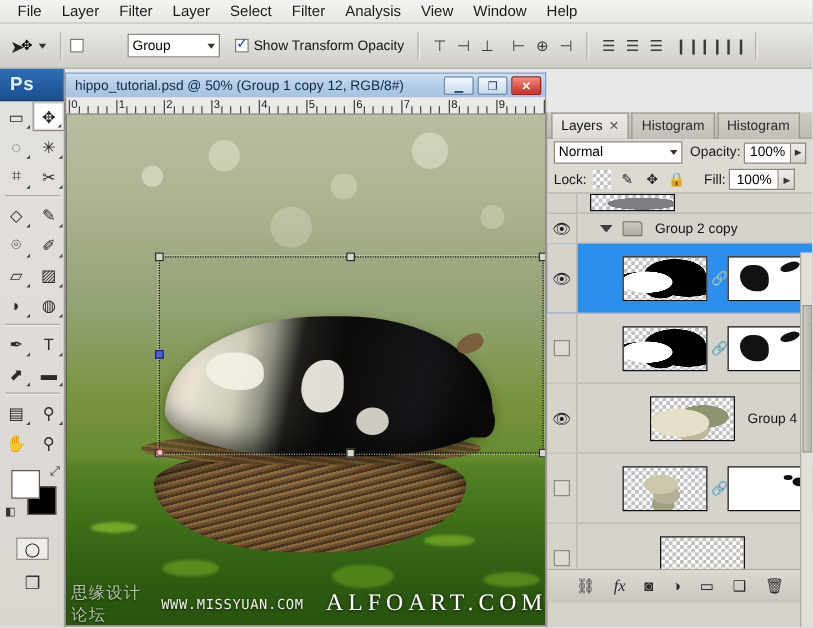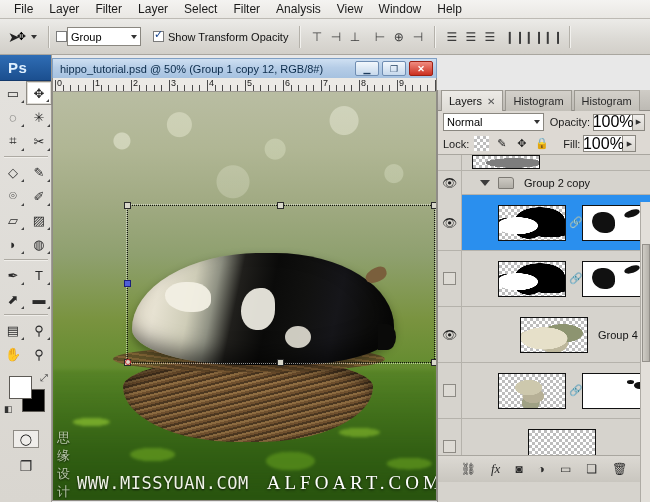--- a/index.html
+++ b/index.html
@@ -33,21 +33,21 @@
     display:flex; align-items:center; height:24px; padding:0 3px;
     border:1px solid transparent;
   }
   .tool-glyph { font-size:14px; line-height:1; color:#222; }
   .caret { width:0;height:0;border-left:3.5px solid transparent;border-right:3.5px solid transparent;border-top:4px solid #333; margin-left:5px;}
   .chk { width:11px;height:11px;border:1px solid #7b7b7b;background:#fff; display:inline-block; position:relative; vertical-align:middle;}
   .chk.on::after{ content:"✓"; position:absolute; left:0px; top:-4px; font-size:11px; color:#15428b; }
   .ob-label { font-size:11px; color:#111; margin:0 4px; }
   .ob-select {
     width:74px;height:19px;border:1px solid #8a8780;background:#fff;
-    display:flex;align-items:center;justify-content:space-between;padding:0 3px;font-size:11px;
+    display:flex;align-items:center;justify-content:space-between;padding:0 3px;font-size:11px;margin-left:35px;
   }
   .align-ico {
     width:17px;height:17px;margin:0 1px;
     display:flex;align-items:center;justify-content:center;
     font-size:12px;color:#3b3b3b;
   }
 
   
   .toolbox {
     position:absolute; top:55px; left:0; width:52px; height:447px;
@@ -184,42 +184,42 @@
   .h-bl{left:-4px;bottom:-4px;} .h-bm{left:50%;bottom:-4px;margin-left:-4px;}
   .h-br{right:-4px;bottom:-4px;}
   .ref-pt{ position:absolute; left:-3px; bottom:-3px; width:6px;height:6px;
     border-radius:50%; border:1px solid #c33; background:transparent;}
 
   
   .wm-band { position:absolute; left:0; bottom:0; width:385px; height:34px;
      display:flex; align-items:center; }
   .wm-cn { font-size:13px; color:#cfd8c4; margin-left:4px; letter-spacing:1px;
      text-shadow:0 1px 2px rgba(0,0,0,.8); opacity:.85; }
-  .wm-mis { font-size:17px; color:#eef2e6; margin-left:6px; letter-spacing:.5px;
+  .wm-mis { font-size:11px; color:#eef2e6; margin-left:6px; letter-spacing:.5px;
      font-family:"DejaVu Sans Mono", monospace; text-shadow:0 1px 2px rgba(0,0,0,.8);}
   .wm-alf { font-size:19px; color:#ffffff; margin-left:18px; letter-spacing:4px;
      font-family:"Liberation Serif", serif; text-shadow:0 1px 3px rgba(0,0,0,.75);}
 
   
   .panel { position:absolute; left:437px; top:90px; width:213px; height:412px;
      background:#d6d3cd; border-left:1px solid #8f8c86; }
   .tabs { display:flex; height:21px; background: linear-gradient(to bottom,#cfccc6,#bdbab4);
      border-bottom:1px solid #8f8c86; padding-left:3px; }
   .tab { height:21px; padding:0 7px; display:flex; align-items:center; font-size:11px;
      background: linear-gradient(to bottom,#d3d0ca,#c2bfb8); border:1px solid #9b9891;
      border-bottom:none; margin-right:2px; color:#2a2a2a;}
   .tab.active { background: linear-gradient(to bottom,#eceae6,#dedbd5); color:#111; }
   .tab .x { margin-left:5px; font-size:10px; color:#555; }
   .panel-row { display:flex; align-items:center; height:22px; padding:0 5px;
      background:#ddd9d3; }
   .blend-sel { width:110px;height:18px;border:1px solid #8a8780;background:#fff;
      display:flex;align-items:center;justify-content:space-between;padding:0 3px;font-size:11px;}
   .lab { font-size:11px; color:#1a1a1a; margin-left:6px; }
   .numbox { width:40px;height:17px;border:1px solid #8a8780;background:#fff;
-     font-size:16px; display:flex;align-items:center;justify-content:center; margin-left:3px;}
+     font-size:11px; display:flex;align-items:center;justify-content:center; margin-left:3px;}
   .spin { width:13px;height:17px;border:1px solid #8a8780;border-left:none;
      background:linear-gradient(to bottom,#efedea,#d8d5cf);
      display:flex;align-items:center;justify-content:center;font-size:7px;color:#333;}
   .lockrow { display:flex; align-items:center; height:22px; padding:0 5px; background:#ddd9d3;
      border-bottom:1px solid #a9a69f; }
   .lock-ico { width:15px;height:15px; margin-left:5px; display:flex;align-items:center;justify-content:center;
      font-size:11px; color:#222; }
   .checker { background-image:
       linear-gradient(45deg,#bdbdbd 25%,transparent 25%,transparent 75%,#bdbdbd 75%),
       linear-gradient(45deg,#bdbdbd 25%,transparent 25%,transparent 75%,#bdbdbd 75%);

